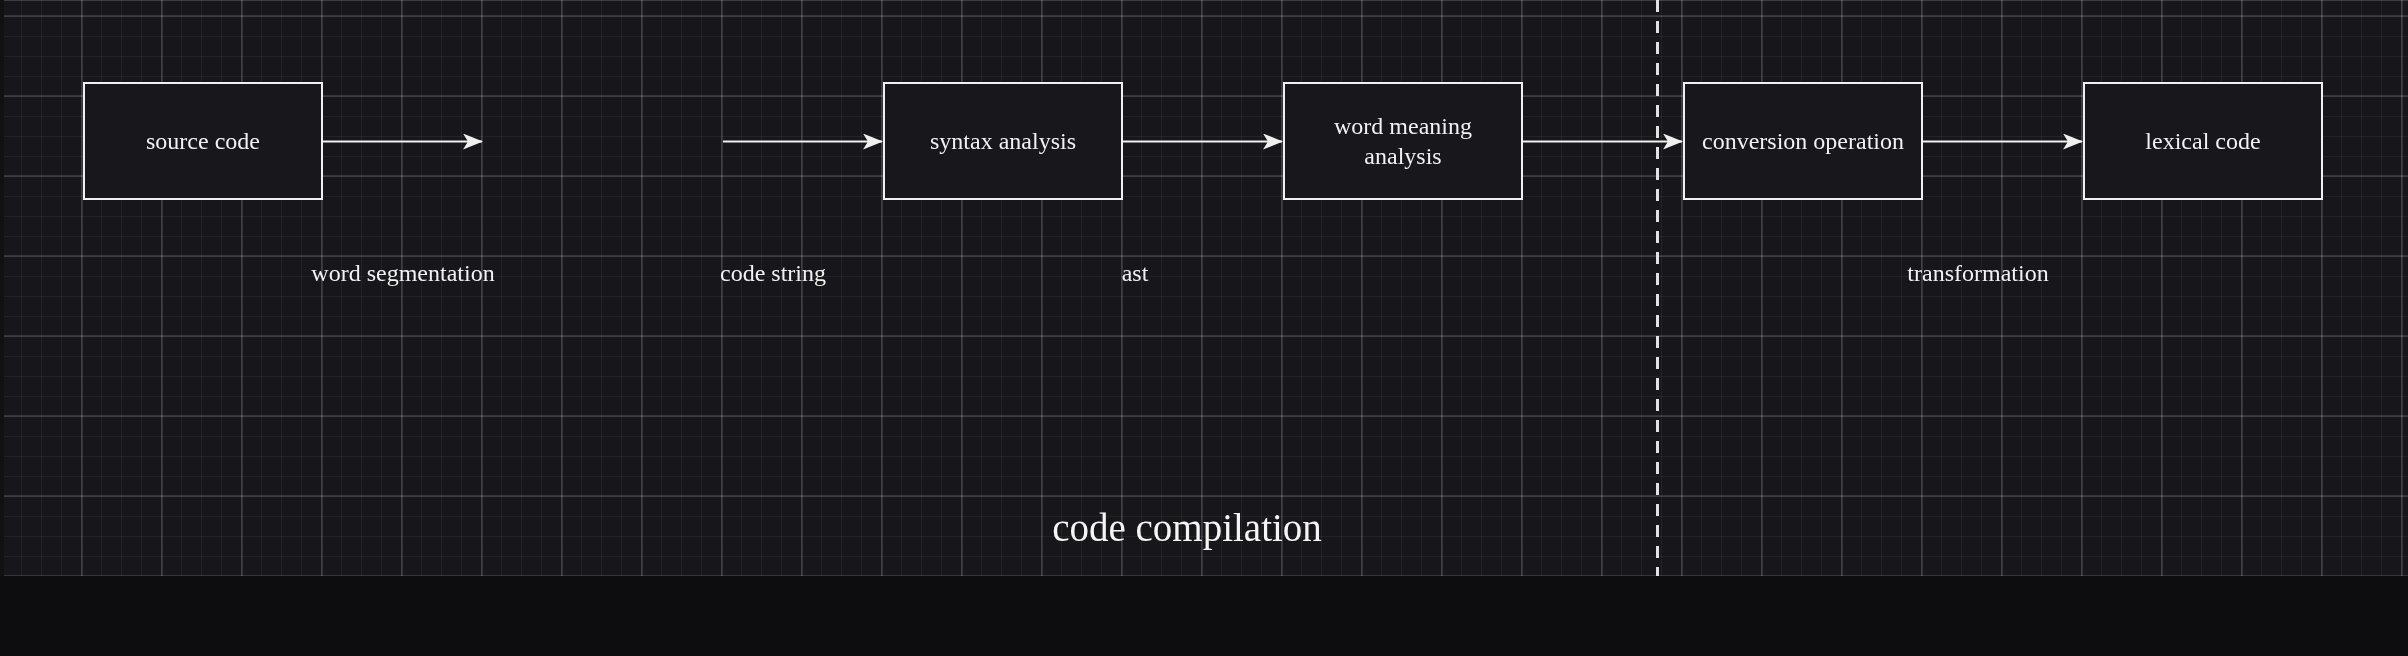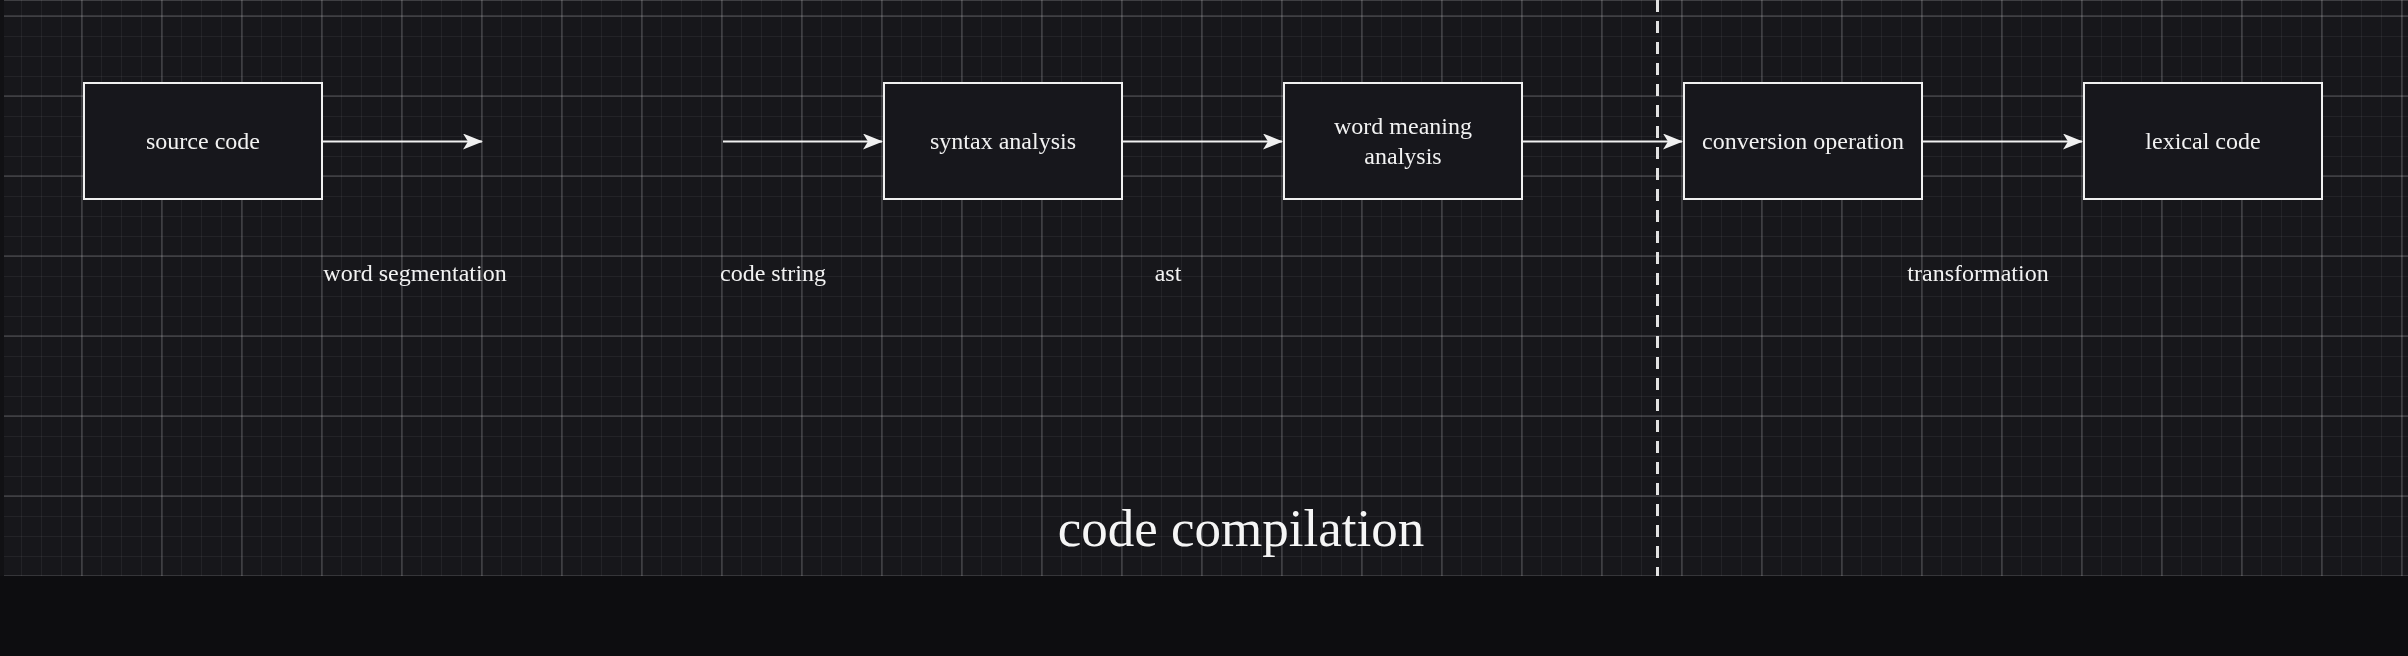--- a/index.html
+++ b/index.html
@@ -37,30 +37,30 @@
   .node-5 { left:1683px; }
   .node-6 { left:2083px; }
   .overlay-svg { position:absolute; left:0; top:0; }
   .edge-label {
     position:absolute; top:273px;
     transform:translate(-50%,-50%);
     width:max-content; max-width:192px;
     text-align:center;
     color:#f2f2f2; font-size:24px; line-height:30px;
   }
-  .el-1 { left:415px; }
+  .el-1 { left:403px; }
   .el-2 { left:773px; }
-  .el-3 { left:1168px; }
+  .el-3 { left:1135px; }
   .el-4 { left:1603px; }
   .el-5 { left:1978px; }
   .diagram-title {
-    position:absolute; left:1241px; top:528px;
+    position:absolute; left:1187px; top:528px;
     transform:translate(-50%,-50%);
     white-space:nowrap;
-    color:#f5f5f5; font-size:53px; line-height:66px;
+    color:#f5f5f5; font-size:39px; line-height:66px;
   }
 </style>
 </head>
 <body>
 
 <div class="canvas">
 
   <div class="edge-strip"></div>
 
   <div class="node node-1">source code</div>

